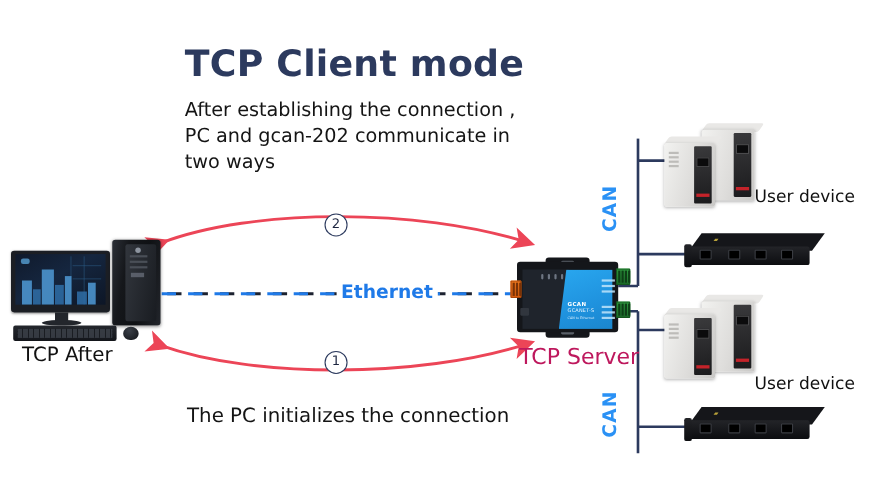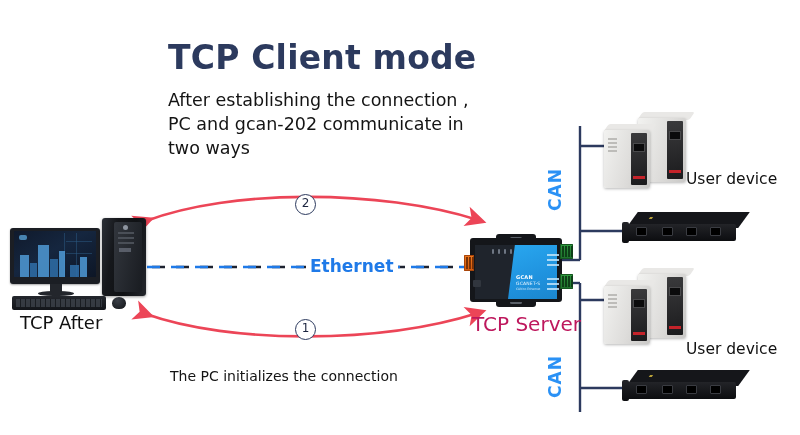--- a/index.html
+++ b/index.html
@@ -16,21 +16,21 @@
     position:absolute;left:168px;top:38px;
     font-size:33px;font-weight:bold;letter-spacing:.2px;
     color:#2c3a5e;white-space:nowrap;
   }
   .subtitle{
     position:absolute;left:168px;top:88px;width:360px;
     font-size:17.5px;line-height:24px;color:#141414;
   }
   .caption-bottom{
     position:absolute;left:170px;top:368px;
-    font-size:14px;color:#141414;white-space:nowrap;
+    font-size:18px;color:#141414;white-space:nowrap;
   }
   .lbl-tcp-client{
     position:absolute;left:20px;top:312px;
     font-size:18px;color:#111;white-space:nowrap;
   }
   .lbl-tcp-server{
     position:absolute;left:472px;top:312px;
     font-size:20px;color:#be185d;white-space:nowrap;
   }
   .lbl-user-dev{

